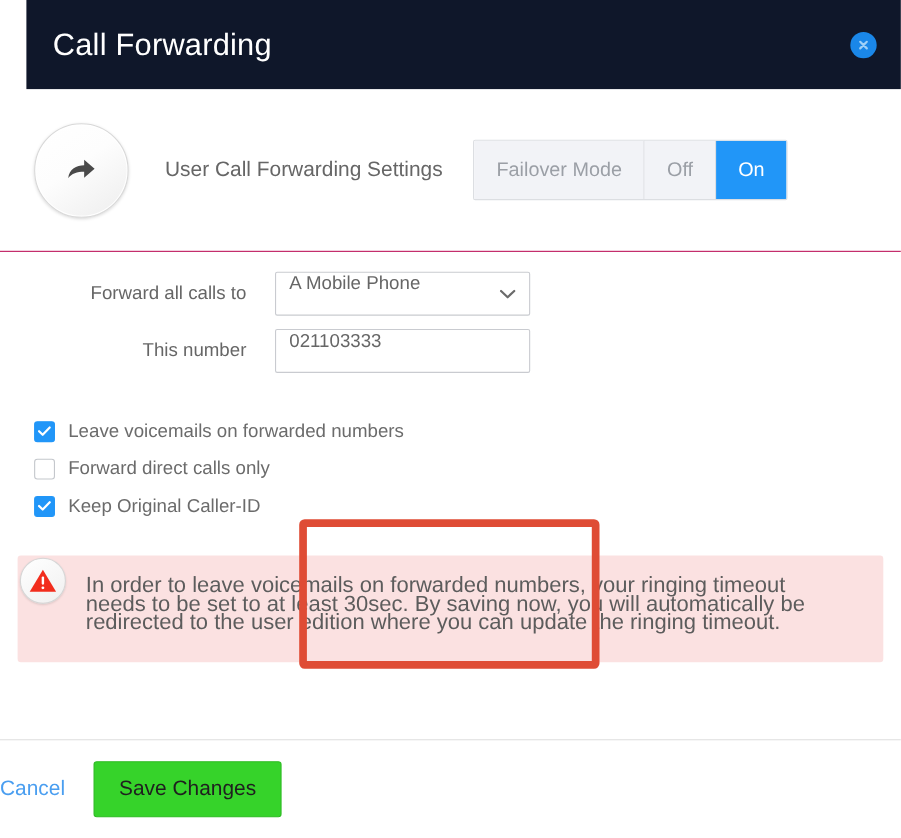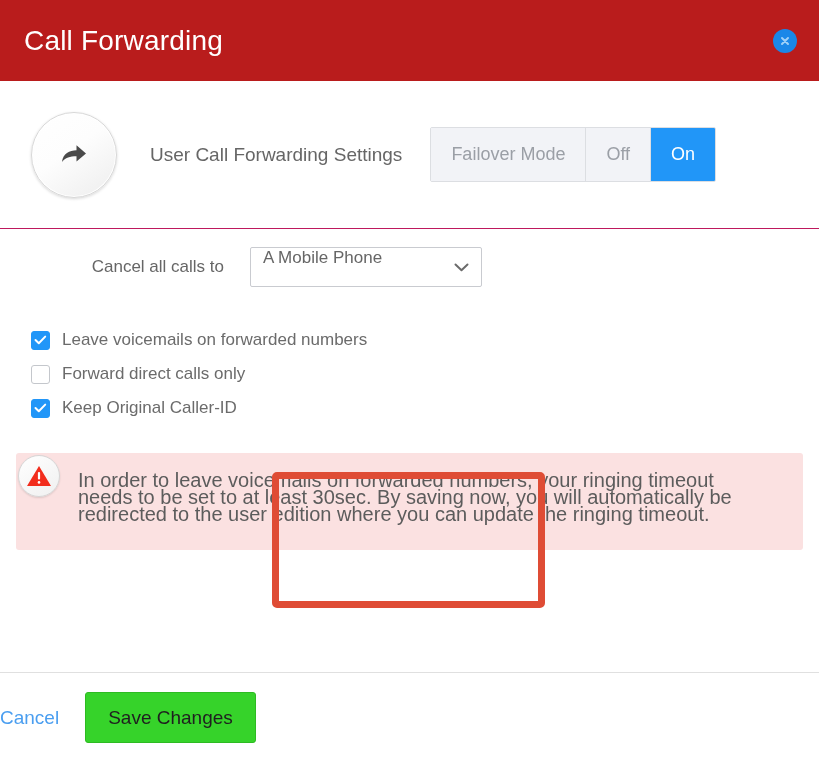--- a/index.html
+++ b/index.html
@@ -11,27 +11,28 @@
     width: 819px;
     height: 762px;
     font-family: "Liberation Sans", sans-serif;
     color: #555;
     overflow: hidden;
     position: relative;
   }
 
   
   .modal-header {
-    background: #b91c1c;
+    background: #0f172a;
     height: 81px;
     display: flex;
     align-items: center;
     justify-content: space-between;
     padding: 0 22px 0 24px;
     box-sizing: border-box;
+    margin-left: 24px;
   }
   .modal-title {
     color: #ffffff;
     font-size: 28px;
     font-weight: normal;
     letter-spacing: 0.2px;
     line-height: 1;
   }
   .close-btn {
     width: 24px;
@@ -290,31 +291,35 @@
     <div class="toggle-btn">Off</div>
     <div class="toggle-btn active">On</div>
   </div>
 </div>
 
 <div class="modal-body">
 
   <div class="annotation-box"></div>
 
   <div class="form-row">
-    <div class="form-label">Cancel all calls to</div>
+    <div class="form-label">Forward all calls to</div>
     <div class="field-select">
       <span>A Mobile Phone</span>
       <span class="chevron">
         <svg width="15" height="9" viewBox="0 0 15 9">
           <path d="M1.5 1.5 L7.5 7.2 L13.5 1.5" stroke="#6b6b6b" stroke-width="2" fill="none" stroke-linecap="round" stroke-linejoin="round"></path>
         </svg>
       </span>
     </div>
   </div>
 
+  <div class="form-row">
+    <div class="form-label">This number</div>
+    <div class="field-input" placeholder="">021103333</div>
+  </div>
 
   <div class="checkbox-list">
     <div class="checkbox-row">
       <span class="cbox checked">
         <svg width="13" height="10" viewBox="0 0 13 10">
           <path d="M1.5 5 L4.8 8.2 L11.2 1.6" stroke="#ffffff" stroke-width="2" fill="none" stroke-linecap="round" stroke-linejoin="round"></path>
         </svg>
       </span>
       <span class="cbox-label">Leave voicemails on forwarded numbers</span>
     </div>

